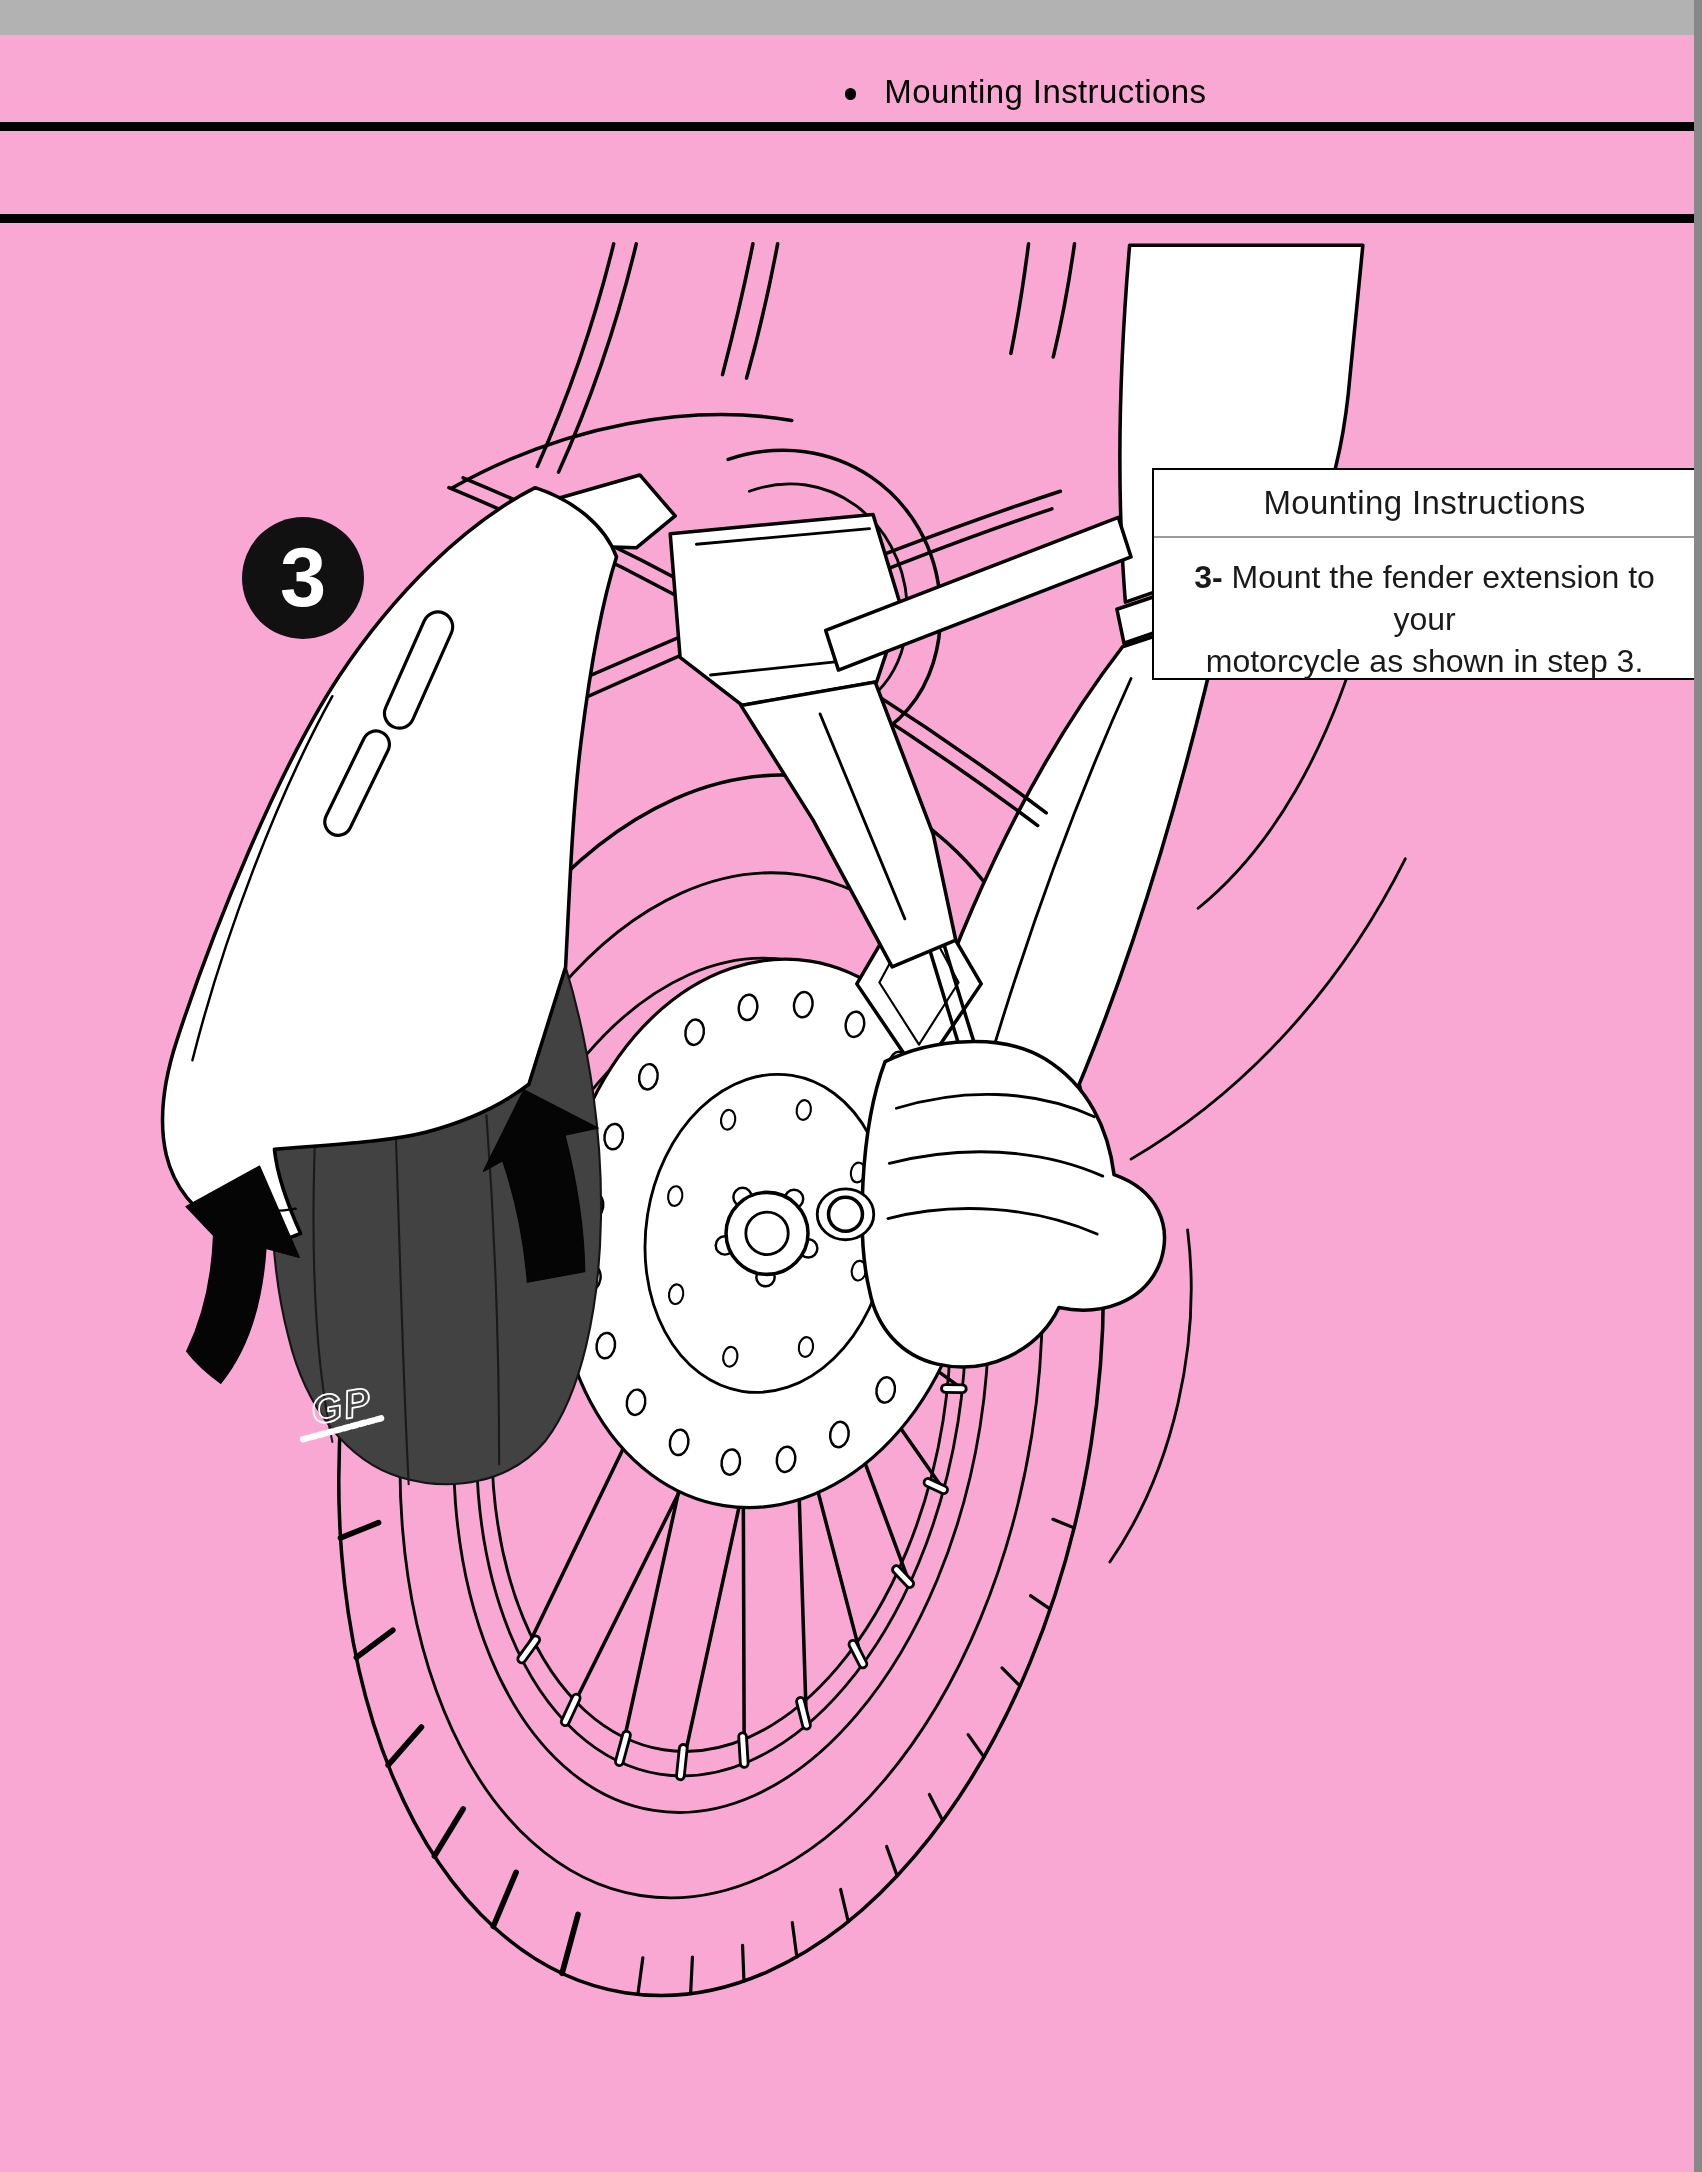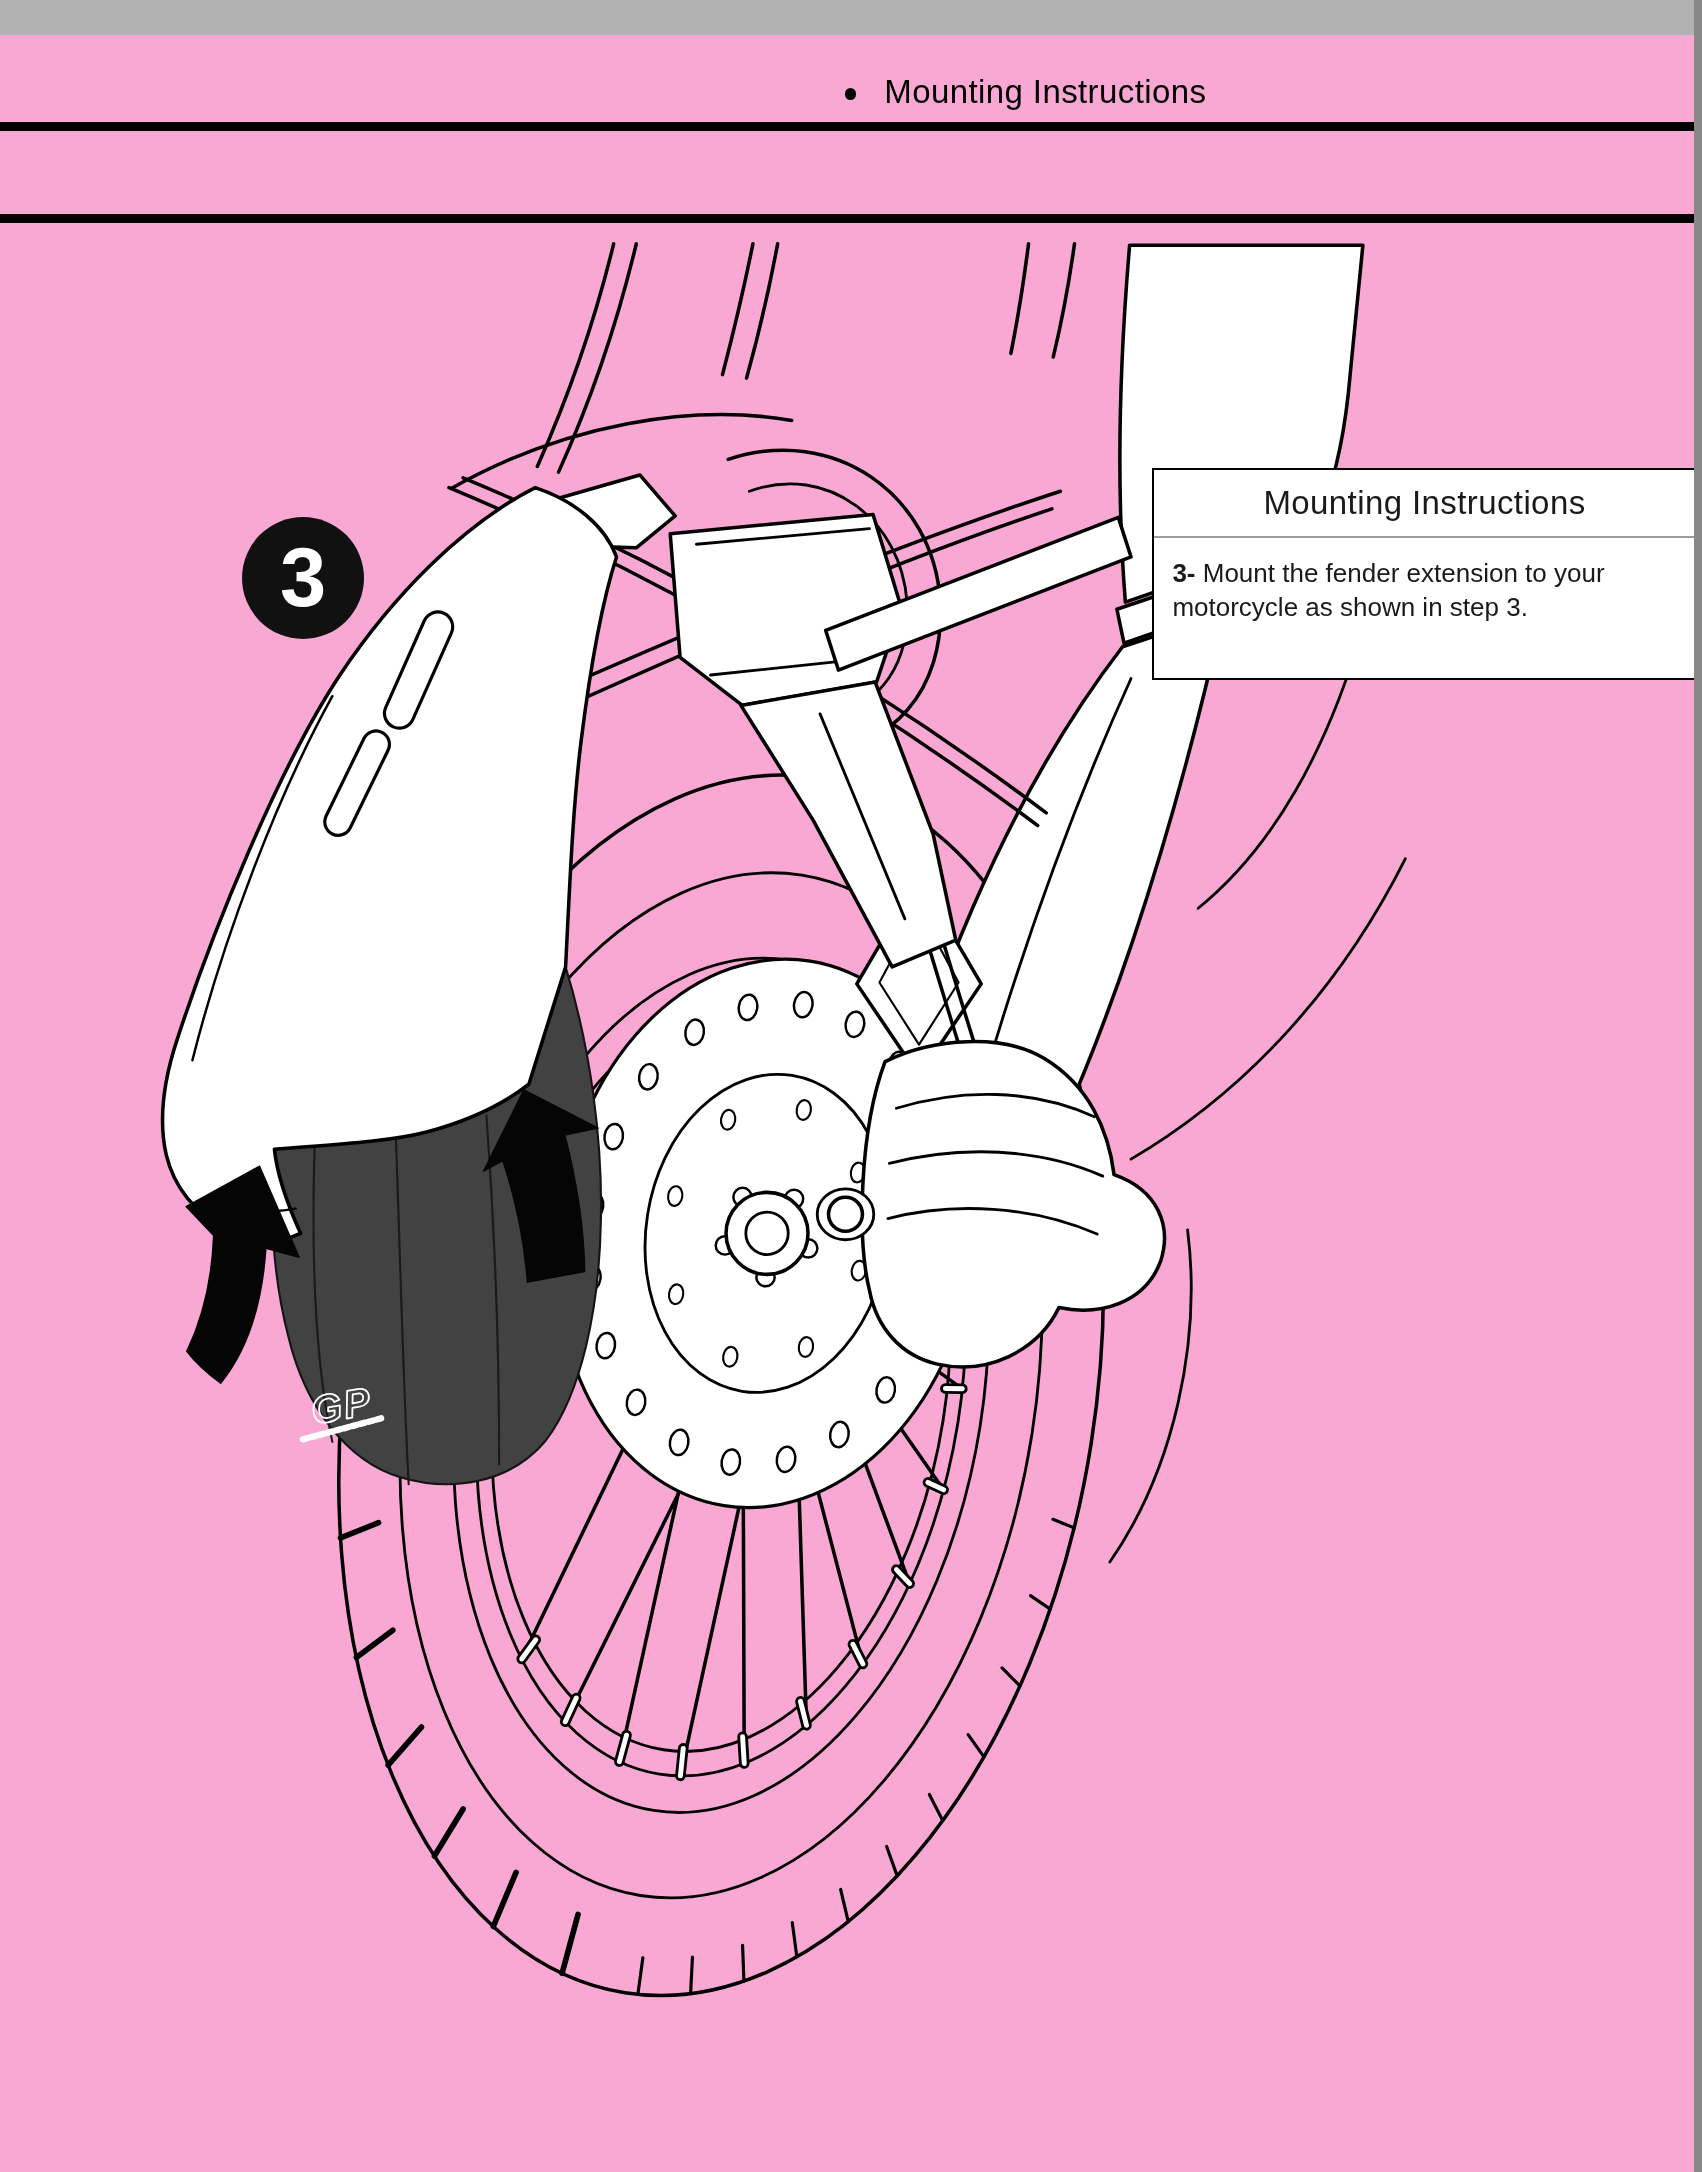--- a/index.html
+++ b/index.html
@@ -29,22 +29,23 @@
   .infobox{
     position:absolute;left:1152px;top:468px;width:545px;height:212px;
     border:2.8px solid #000;background:#fff;box-sizing:border-box;
   }
   .infobox-title{
     height:66px;display:flex;align-items:center;justify-content:center;
     font-size:33px;color:#1a1a1a;letter-spacing:0.4px;
   }
   .infobox-divider{height:2.1px;background:#9b9b9b;width:100%;}
   .infobox-body{
-    padding:18.4px 18.4px 0 18.4px;font-size:26px;color:#1a1a1a;line-height:34px;
+    padding:18.4px 18.4px 0 18.4px;font-size:32px;color:#1a1a1a;line-height:42px;
     white-space:pre-line;
+    text-align:center;
   }
   .step-prefix{font-weight:bold;}
   svg.illu{position:absolute;left:0;top:0;width:1703px;height:2172px;}
 </style>
 </head>
 <body>
 
 <div class="page">
 
   <div class="topbar"></div>

